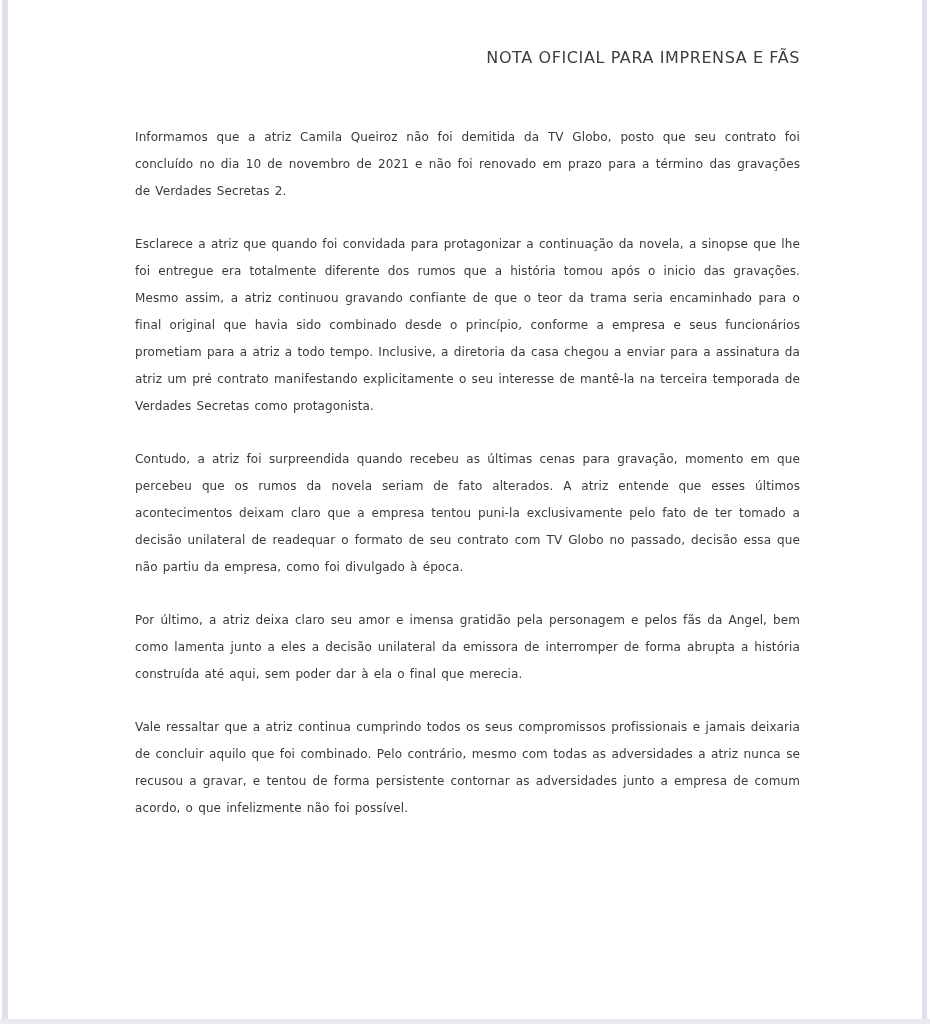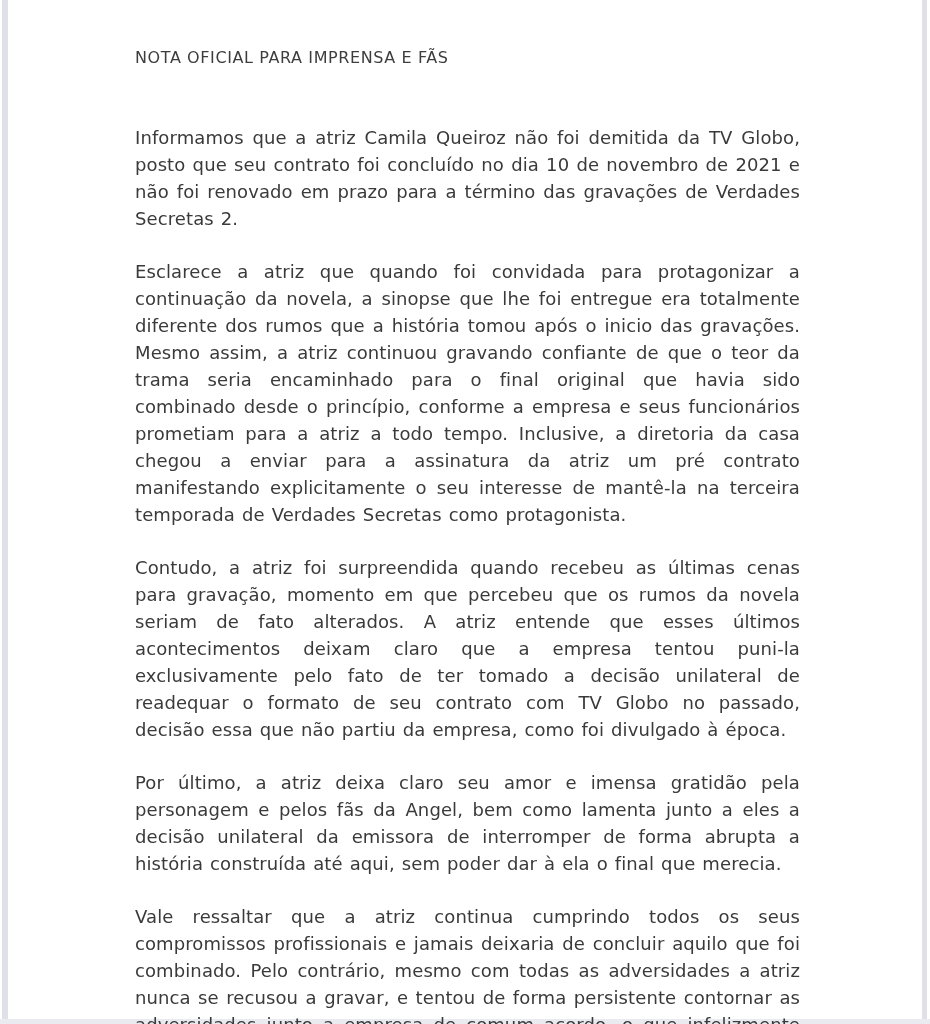--- a/index.html
+++ b/index.html
@@ -42,30 +42,30 @@
     }
     .content {
       position: absolute;
       left: 135px;
       top: 48px;
       width: 665px;
       color: #3a3a3a;
     }
     .doc-title {
       margin: 0 0 57px 0;
-      text-align: left;
+      text-align: right;
       font-size: 16px;
       font-weight: 400;
       letter-spacing: 0.6px;
       color: #3d3d3d;
       white-space: nowrap;
     }
     .para {
       margin: 16px 0 26px 0;
-      font-size: 18px;
+      font-size: 12px;
       line-height: 27px;
       text-align: justify;
       text-justify: inter-word;
       word-spacing: 1.2px;
       letter-spacing: 0.1px;
       color: #3a3a3a;
     }
     .para:last-child {
       margin-bottom: 0;
     }

